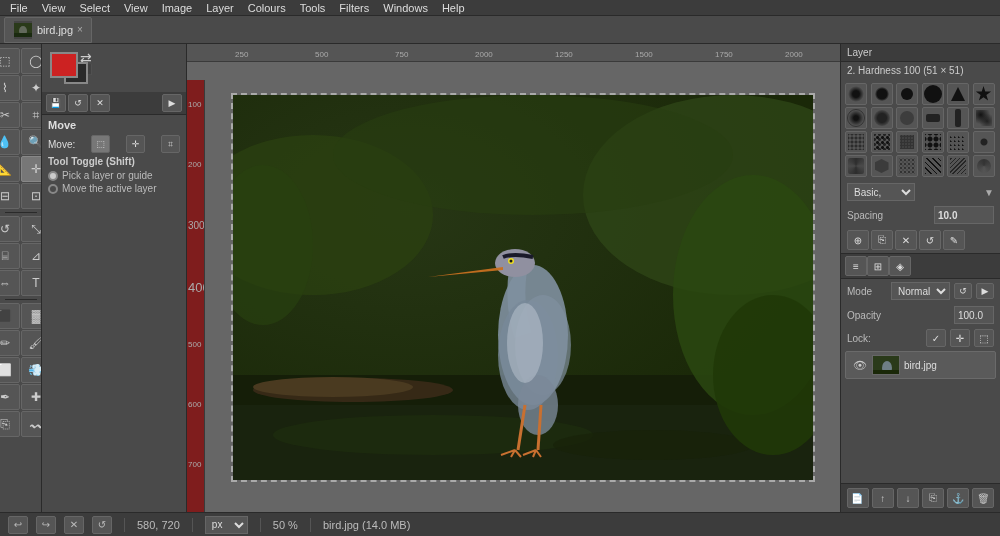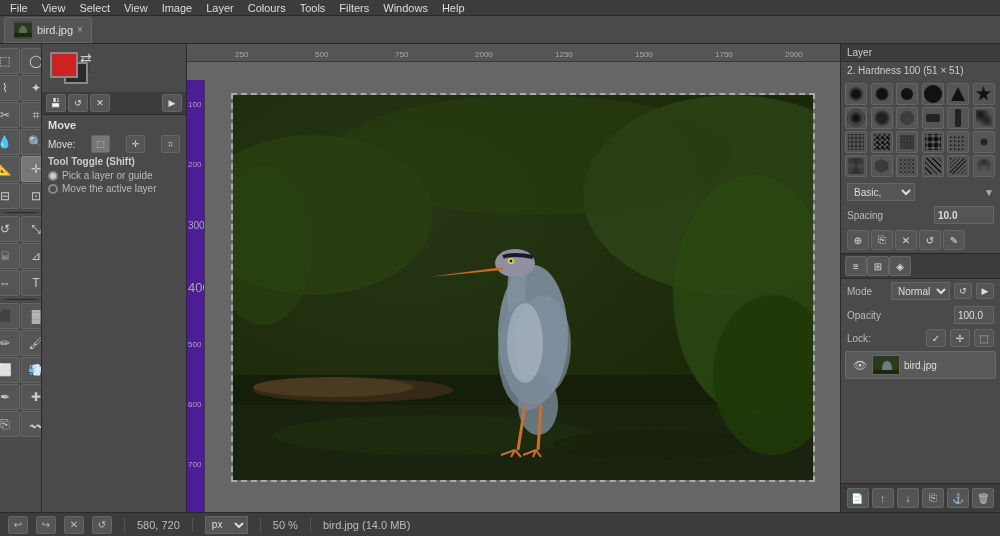--- a/index.html
+++ b/index.html
@@ -36,21 +36,21 @@
     .move-btn { width: 22px; height: 18px; background: #555; border: 1px solid #666; border-radius: 2px; cursor: pointer; display: flex; align-items: center; justify-content: center; font-size: 9px; }
     .move-btn.active { background: #777; }
     .tool-toggle { font-size: 10px; font-weight: bold; color: #ccc; margin-bottom: 3px; }
     .tool-option { display: flex; align-items: center; gap: 4px; font-size: 10px; margin: 2px 0; color: #bbb; }
     .radio-dot { width: 10px; height: 10px; border-radius: 50%; border: 2px solid #888; background: transparent; flex-shrink: 0; }
     .radio-dot.checked { background: #ccc; }
 
     
     #canvas-area { flex: 1; background: #666; overflow: hidden; position: relative; display: flex; flex-direction: column; }
     #ruler-h { height: 18px; background: #555; border-bottom: 1px solid #3a3a3a; display: flex; align-items: flex-end; padding-bottom: 2px; font-size: 9px; color: #aaa; overflow: hidden; position: relative; }
-    #ruler-v { width: 18px; background: #4c1d95; border-right: 1px solid #3a3a3a; font-size: 9px; color: #aaa; overflow: hidden; position: absolute; top: 18px; left: 0; bottom: 0; display: flex; flex-direction: column; }
+    #ruler-v { width: 18px; background: #7f1d1d; border-right: 1px solid #3a3a3a; font-size: 9px; color: #aaa; overflow: hidden; position: absolute; top: 18px; left: 0; bottom: 0; display: flex; flex-direction: column; }
     #canvas-wrapper { flex: 1; position: relative; overflow: hidden; }
     #canvas-inner { position: absolute; top: 0; left: 18px; right: 0; bottom: 0; display: flex; align-items: center; justify-content: center; background: #666; }
     .canvas-img { border: 2px dashed #aaa; position: relative; }
     .heron-image { width: 580px; height: 385px; background: linear-gradient(135deg, #2a3a1a 0%, #1a2a0a 20%, #3a4a2a 40%, #4a5a3a 60%, #2a3a1a 80%, #1a2a0a 100%); position: relative; overflow: hidden; }
 
     
     #statusbar { height: 24px; background: #3c3c3c; border-top: 1px solid #2a2a2a; display: flex; align-items: center; padding: 0 8px; gap: 8px; font-size: 11px; color: #bbb; flex-shrink: 0; }
     .status-item { display: flex; align-items: center; gap: 4px; }
     .status-sep { width: 1px; height: 14px; background: #555; margin: 0 4px; }
     .status-btn { width: 20px; height: 18px; background: #555; border: 1px solid #666; border-radius: 2px; cursor: pointer; display: flex; align-items: center; justify-content: center; font-size: 10px; }

